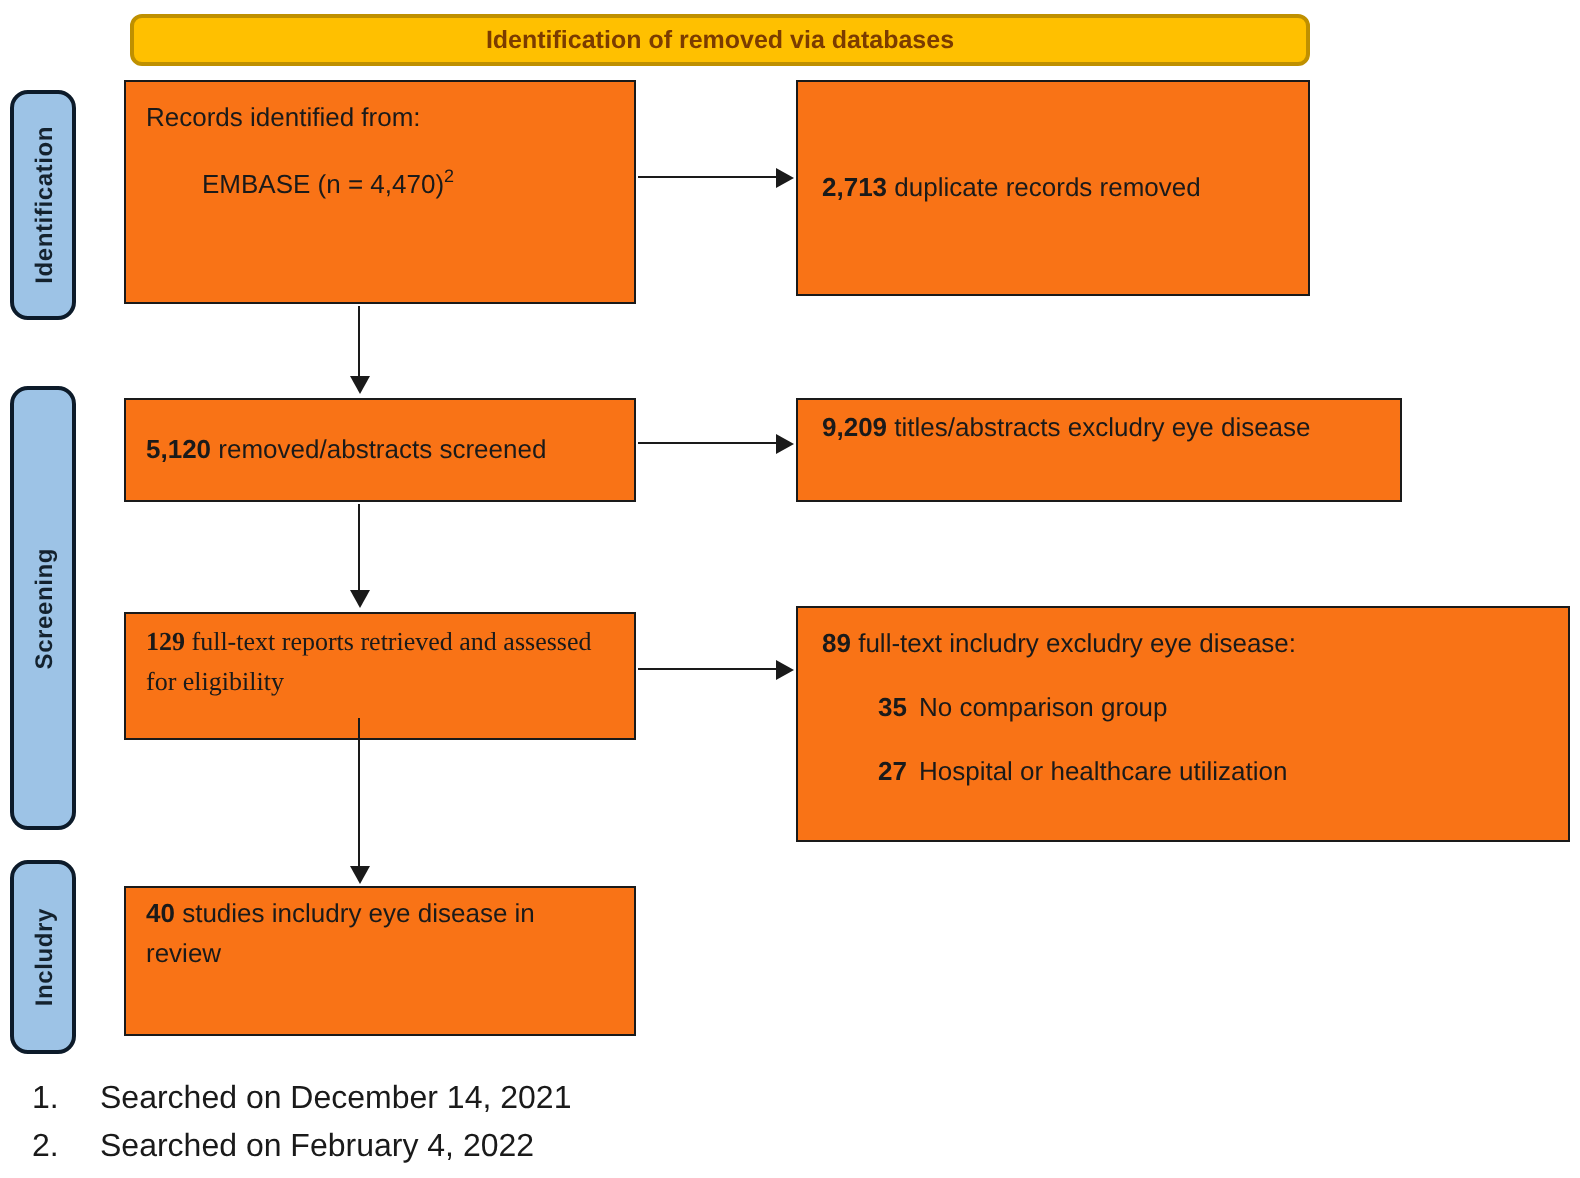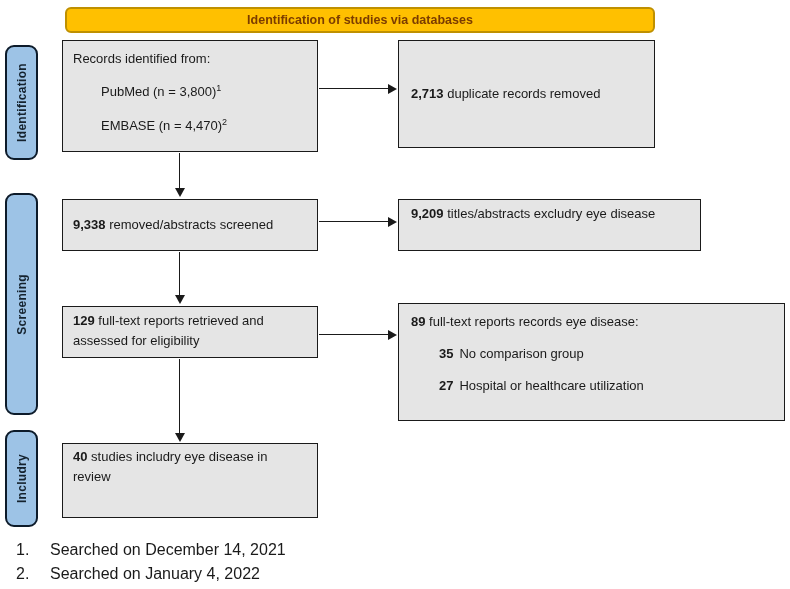--- a/index.html
+++ b/index.html
@@ -22,31 +22,31 @@
   }
   .stage span{
     writing-mode:vertical-rl;transform:rotate(180deg);
     font-size:12px;font-weight:bold;color:#14222E;letter-spacing:0.3px;white-space:nowrap;
   }
   .stage-1{top:45px;height:115px;}
   .stage-2{top:193px;height:222px;}
   .stage-3{top:430px;height:97px;}
   
   .box{
-    position:absolute;background:#e5e5e5;border:1.5px solid #1A1A1A;
+    position:absolute;background:#f97316;border:1.5px solid #1A1A1A;
     box-sizing:border-box;font-size:13px;line-height:1.55;
   }
   .box b{font-weight:bold;}
   .box-records{left:62px;top:40px;width:256px;height:112px;padding:8px 10px;}
   .box-records .src{margin-left:28px;margin-top:13px;}
   sup{font-size:9px;}
   .box-dups{left:398px;top:40px;width:257px;height:108px;padding:1px 12px;display:flex;align-items:center;}
   .box-screened{left:62px;top:199px;width:256px;height:52px;padding:0 10px;display:flex;align-items:center;}
   .box-titles-excl{left:398px;top:199px;width:303px;height:52px;padding:4px 12px;}
-  .box-fulltext{left:62px;top:306px;width:256px;height:52px;padding:4px 10px;}
+  .box-fulltext{left:62px;top:306px;width:256px;height:64px;padding:4px 10px;font-family:Liberation Serif, serif;}
   .box-ft-excl{left:398px;top:303px;width:387px;height:118px;padding:8px 12px;}
   .box-ft-excl .reason{margin-left:28px;margin-top:12px;}
   .box-ft-excl .reason b{margin-right:6px;}
   .box-included{left:62px;top:443px;width:256px;height:75px;padding:3px 10px;}
   
   .varrow{position:absolute;display:flex;flex-direction:column;align-items:center;}
   .varrow .line{width:1.5px;flex:1;background:#1A1A1A;}
   .varrow .head{width:0;height:0;border-left:5px solid transparent;border-right:5px solid transparent;border-top:9px solid #1A1A1A;}
   .harrow{position:absolute;display:flex;flex-direction:row;align-items:center;}
   .harrow .line{height:1.5px;flex:1;background:#1A1A1A;}
@@ -61,57 +61,56 @@
   .footnotes{position:absolute;left:16px;top:538px;font-size:16px;}
   .footnote-row{display:flex;height:24px;align-items:center;}
   .footnote-row .num{width:34px;}
 </style>
 </head>
 <body>
 
 <div class="canvas">
 
   <div class="banner">
-    <span>Identification of studies via databases</span>
+    <span>Identification of removed via databases</span>
   </div>
 
   <div class="stage stage-1">
     <span>Identification</span>
   </div>
   <div class="stage stage-2">
     <span>Screening</span>
   </div>
   <div class="stage stage-3">
     <span>Includry</span>
   </div>
 
   <div class="box box-records">
     <div>Records identified from:</div>
-    <div class="src"><span>PubMed (n = 3,800)</span><sup>1</sup></div>
     <div class="src"><span>EMBASE (n = 4,470)</span><sup>2</sup></div>
   </div>
 
   <div class="box box-dups">
     <div><b>2,713</b> <span>duplicate records removed</span></div>
   </div>
 
   <div class="box box-screened">
-    <div><b>9,338</b> <span>removed/abstracts screened</span></div>
+    <div><b>5,120</b> <span>removed/abstracts screened</span></div>
   </div>
 
   <div class="box box-titles-excl">
     <b>9,209</b> <span>titles/abstracts excludry eye disease</span>
   </div>
 
   <div class="box box-fulltext">
     <b>129</b> <span>full-text reports retrieved and assessed for eligibility</span>
   </div>
 
   <div class="box box-ft-excl">
-    <div><b>89</b> <span>full-text reports records eye disease:</span></div>
+    <div><b>89</b> <span>full-text includry excludry eye disease:</span></div>
     <div class="reason"><b>35</b><span>No comparison group</span></div>
     <div class="reason"><b>27</b><span>Hospital or healthcare utilization</span></div>
   </div>
 
   <div class="box box-included">
     <b>40</b> <span>studies includry eye disease in review</span>
   </div>
 
   <div class="varrow arrow-v1">
       <div class="line"></div>
@@ -138,17 +137,17 @@
       <div class="head"></div>
     </div>
 
   <div class="footnotes">
     <div class="footnote-row">
       <span class="num">1.</span>
       <span>Searched on December 14, 2021</span>
     </div>
     <div class="footnote-row">
       <span class="num">2.</span>
-      <span>Searched on January 4, 2022</span>
+      <span>Searched on February 4, 2022</span>
     </div>
   </div>
 
 </div>
 
 </body></html>

